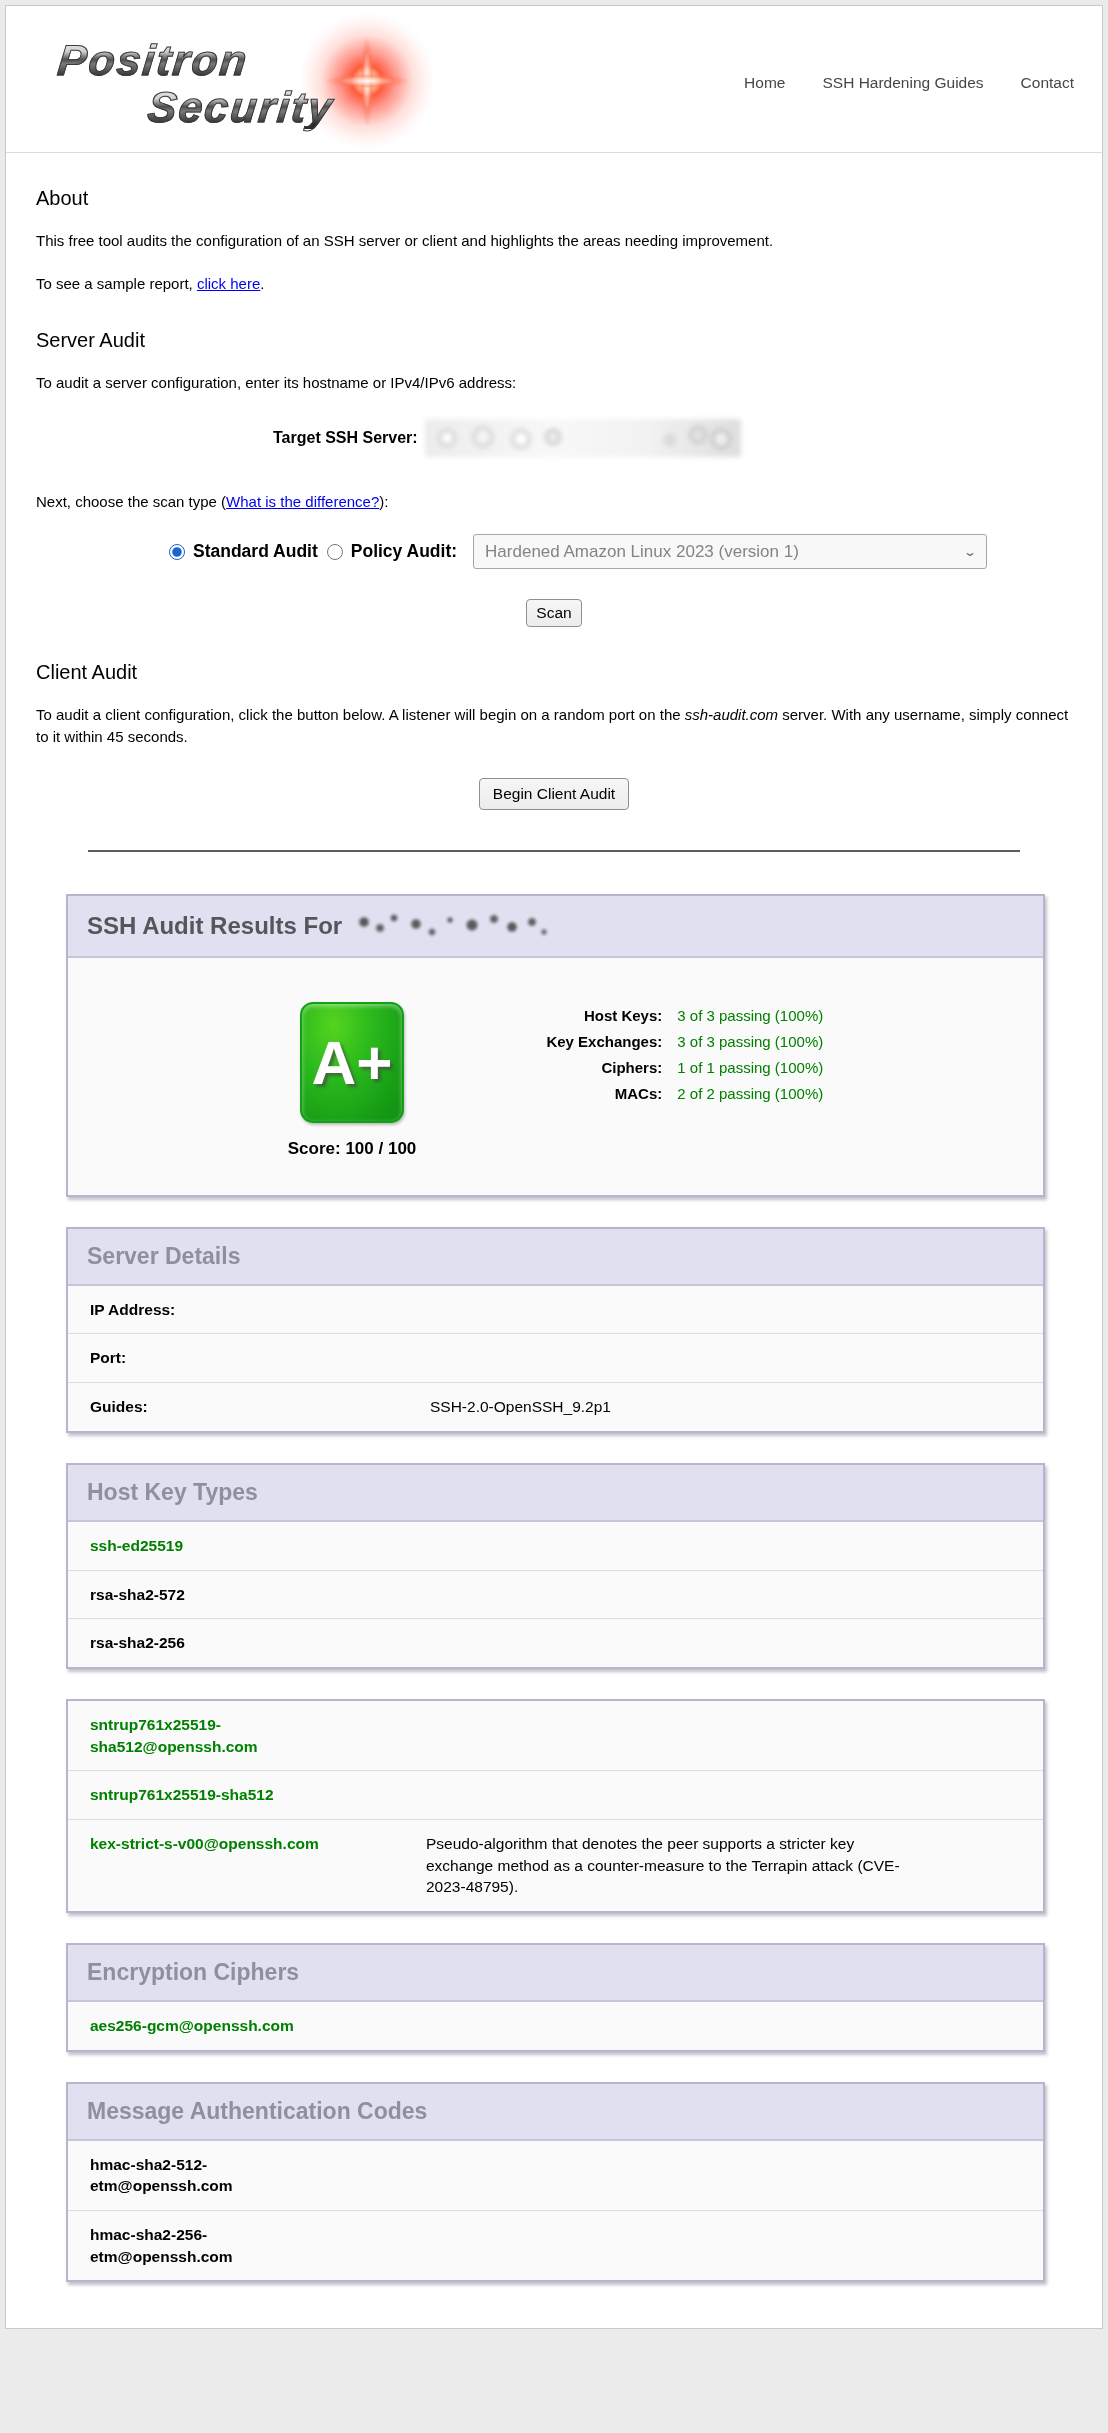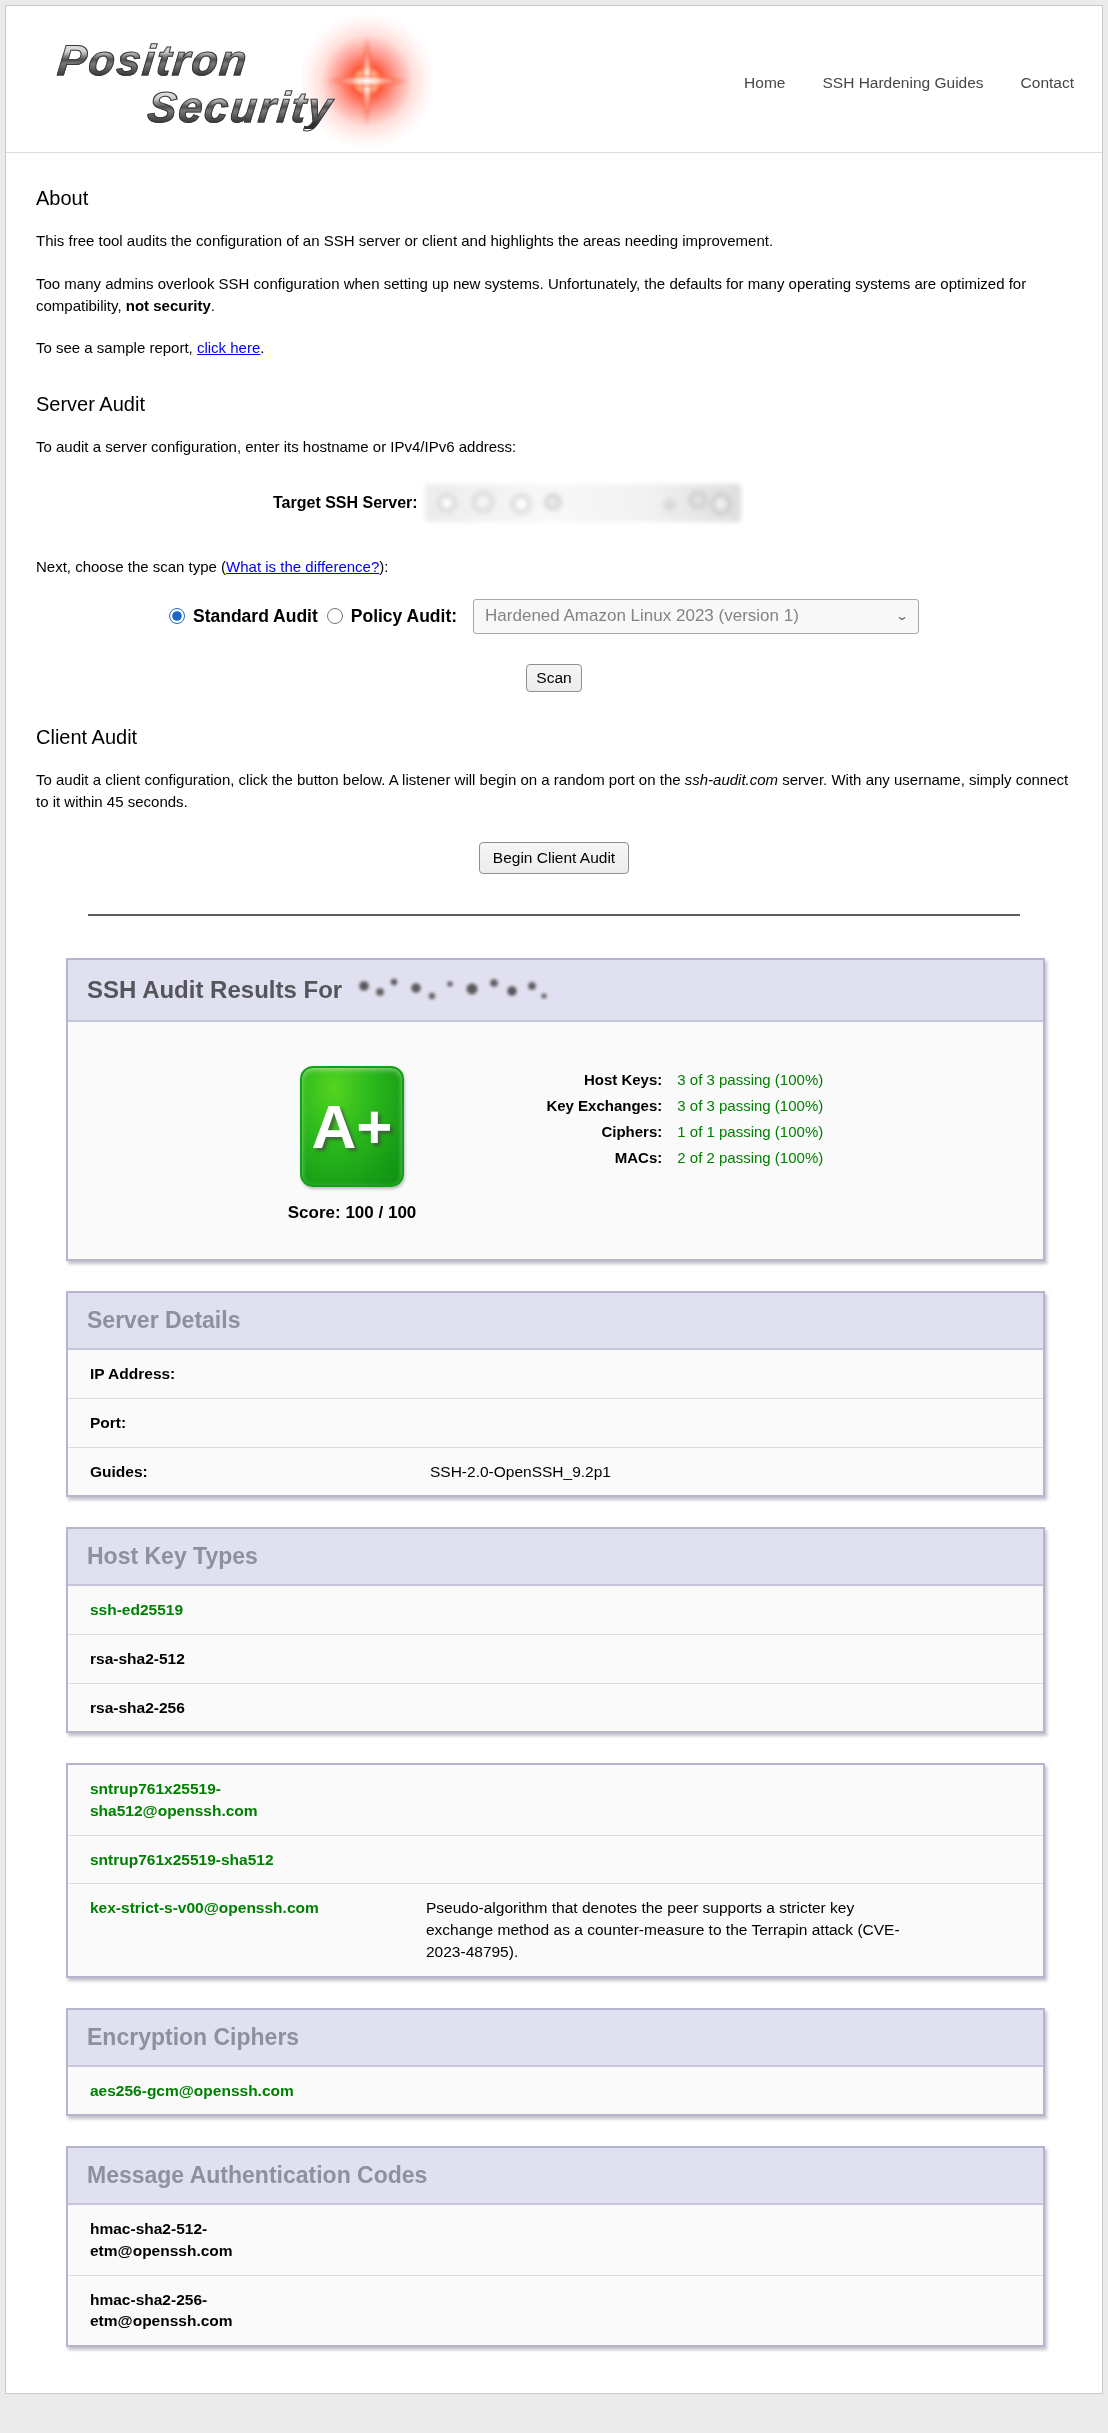--- a/index.html
+++ b/index.html
@@ -75,21 +75,21 @@
       radial-gradient(circle 12px at 273px 16px, #e2e2e2 42%, #c4c4c4 66%, rgba(230,230,230,0) 85%),
       radial-gradient(circle 13px at 296px 20px, #efefef 40%, #bfbfbf 70%, rgba(230,230,230,0) 88%),
       linear-gradient(90deg, #ececec 0%, #f8f8f8 40%, #f2f2f2 70%, #dedede 100%);
     filter: blur(2.5px);
   }
   .scan-type-line { font-size: 15px; margin: 0 0 24px; }
   .radio-row { display: flex; align-items: center; margin: 0 0 30px 133px; font-size: 17.5px; font-weight: bold; }
   .radio-row input[type="radio"] { width: 16px; height: 16px; margin: 0 8px 0 0; accent-color: #1a66cc; cursor: pointer; }
   .radio-row .rlabel { margin-right: 9px; cursor: pointer; }
   .policy-select {
-    width: 446px; height: 35px; margin-left: 7px;
+    width: 514px; height: 35px; margin-left: 7px;
     border: 1px solid #a6a6a6; border-radius: 3px;
     background: #f8f8f8; color: #848484;
     font-size: 17px; font-weight: normal;
     display: flex; align-items: center; justify-content: space-between;
     padding: 0 11px; cursor: default;
   }
   .policy-select .chev { font-size: 12px; color: #666; transform: scaleX(1.4); }
   .center-row { text-align: center; margin: 0 0 8px; }
   .btn {
     font-family: "Liberation Sans", sans-serif;
@@ -187,23 +187,20 @@
         <a>SSH Hardening Guides</a>
         <a>Contact</a>
       </nav>
     </header>
     <div class="header-divider"></div>
 
     <section>
       <h2 class="sec">About</h2>
       <p class="body-text">
         <span>This free tool audits the configuration of an SSH server or client and highlights the areas needing improvement.</span>
-      </p>
-      <p class="body-text">
-        <span>Too many admins overlook SSH configuration when setting up new systems. Unfortunately, the defaults for many operating systems are optimized for compatibility, </span><span class="strong">not security</span><span>.</span>
       </p>
       <p class="body-text">
         <span>To see a sample report, </span><a class="txt-link">click here</a><span>.</span>
       </p>
     </section>
 
     <section>
       <h2 class="sec">Server Audit</h2>
       <p class="body-text">To audit a server configuration, enter its hostname or IPv4/IPv6 address:</p>
       <div class="target-row">
@@ -280,21 +277,21 @@
       </div>
       <div class="prow sd-row">
         <span class="sd-label">Guides:</span>
         <span class="sd-value">SSH-2.0-OpenSSH_9.2p1</span>
       </div>
     </div>
 
     <div class="panel">
       <h3 class="panel-h">Host Key Types</h3>
       <div class="prow green">ssh-ed25519</div>
-      <div class="prow">rsa-sha2-512</div>
+      <div class="prow">rsa-sha2-572</div>
       <div class="prow">rsa-sha2-256</div>
     </div>
 
     <div class="panel">
       <div class="prow kex-row">
         <span class="kex-name green">sntrup761x25519-sha512@openssh.com</span>
       </div>
       <div class="prow kex-row">
         <span class="kex-name green">sntrup761x25519-sha512</span>
       </div>

